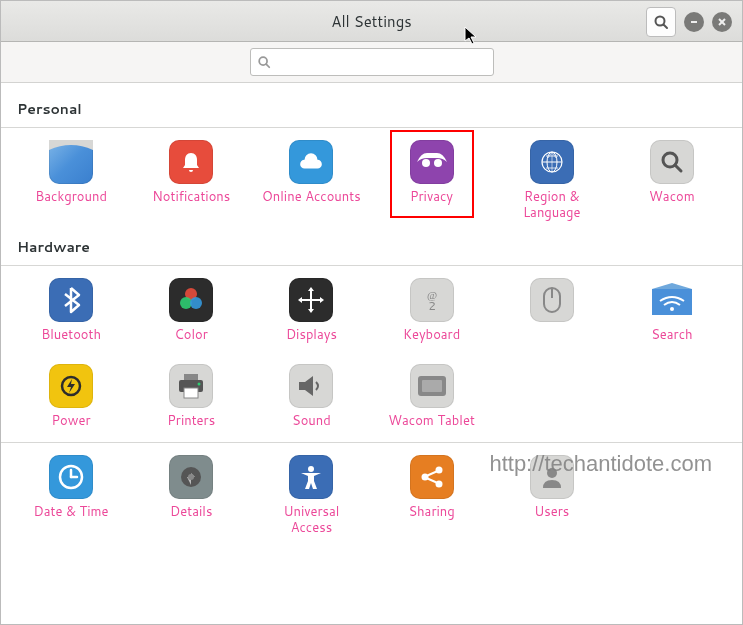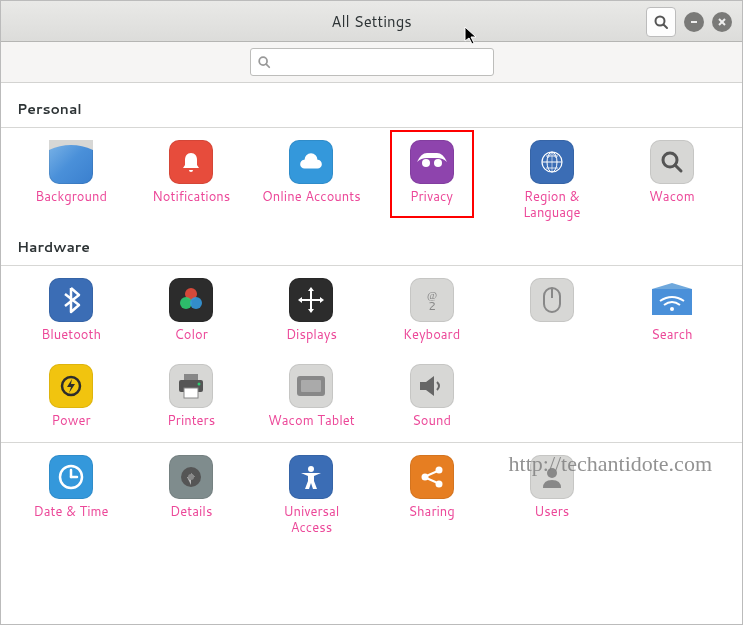--- a/index.html
+++ b/index.html
@@ -15,21 +15,21 @@
 .content{padding:10px 0 0 0}
 .section-header{font-weight:bold;font-size:14px;padding:6px 16px 4px 16px;color:#2e3436}
 .section-sep{border:none;border-top:1px solid #d7d7d5;margin:4px 0 8px 0}
 .grid{display:grid;grid-template-columns:repeat(6,1fr);padding:0 10px 6px 10px;row-gap:14px}
 .item{display:flex;flex-direction:column;align-items:center;text-align:center;cursor:pointer;padding:4px 2px}
 .item .label{font-size:13px;color:#ec4899;margin-top:4px;line-height:1.25;max-width:100px}
 .icon-tile{width:44px;height:44px;border-radius:10px;display:flex;align-items:center;justify-content:center;box-shadow:inset 0 0 0 1px rgba(0,0,0,0.08)}
 .icon-plain{width:44px;height:44px;display:flex;align-items:center;justify-content:center}
 .highlight{position:relative}
 .highlight::before{content:"";position:absolute;top:-6px;left:50%;transform:translateX(-50%);width:80px;height:84px;border:2px solid #ff0000;pointer-events:none}
-.watermark{position:absolute;right:30px;top:450px;font-family:Liberation Serif, serif;font-size:22px;color:#808080;opacity:0.85;pointer-events:none}
+.watermark{position:absolute;right:30px;top:450px;font-family:Liberation Sans, sans-serif;font-size:22px;color:#808080;opacity:0.85;pointer-events:none}
 .cursor{position:absolute;left:463px;top:25px;pointer-events:none}
 svg{display:block}
 </style>
 </head>
 <body>
 
 <div class="window">
 
   <div class="titlebar">
     <div class="title">All Settings</div>
@@ -219,36 +219,36 @@
               <rect x="3" y="8" width="24" height="12" rx="2" fill="#555"></rect>
               <rect x="8" y="16" width="14" height="10" fill="#fff" stroke="#888"></rect>
               <circle cx="23" cy="12" r="1.5" fill="#2ecc71"></circle>
             </svg>
         </div>
         <div class="label">Printers</div>
       </div>
 
       <div class="item">
         <div class="icon-tile" style="background:#d7d7d5">
+          <svg width="28" height="24" viewBox="0 0 28 24">
+              <path d="M2 8 L8 8 L16 2 L16 22 L8 16 L2 16 Z" fill="#666"></path>
+              <path d="M19 8 Q23 12 19 16" fill="none" stroke="#666" stroke-width="2"></path>
+            </svg>
+        </div>
+        <div class="label">Sound</div>
+      </div>
+
+      <div class="item">
+        <div class="icon-tile" style="background:#d7d7d5">
           <svg width="32" height="24" viewBox="0 0 32 24">
               <rect x="2" y="2" width="28" height="20" rx="3" fill="#888"></rect>
               <rect x="6" y="6" width="20" height="12" rx="1" fill="#aaa"></rect>
             </svg>
         </div>
         <div class="label">Wacom Tablet</div>
-      </div>
-
-      <div class="item">
-        <div class="icon-tile" style="background:#d7d7d5">
-          <svg width="28" height="24" viewBox="0 0 28 24">
-              <path d="M2 8 L8 8 L16 2 L16 22 L8 16 L2 16 Z" fill="#666"></path>
-              <path d="M19 8 Q23 12 19 16" fill="none" stroke="#666" stroke-width="2"></path>
-            </svg>
-        </div>
-        <div class="label">Sound</div>
       </div>
 
       <div></div>
         <div></div>
     </div>
 
     <hr class="section-sep">
     <div class="grid">
 
       <div class="item">

